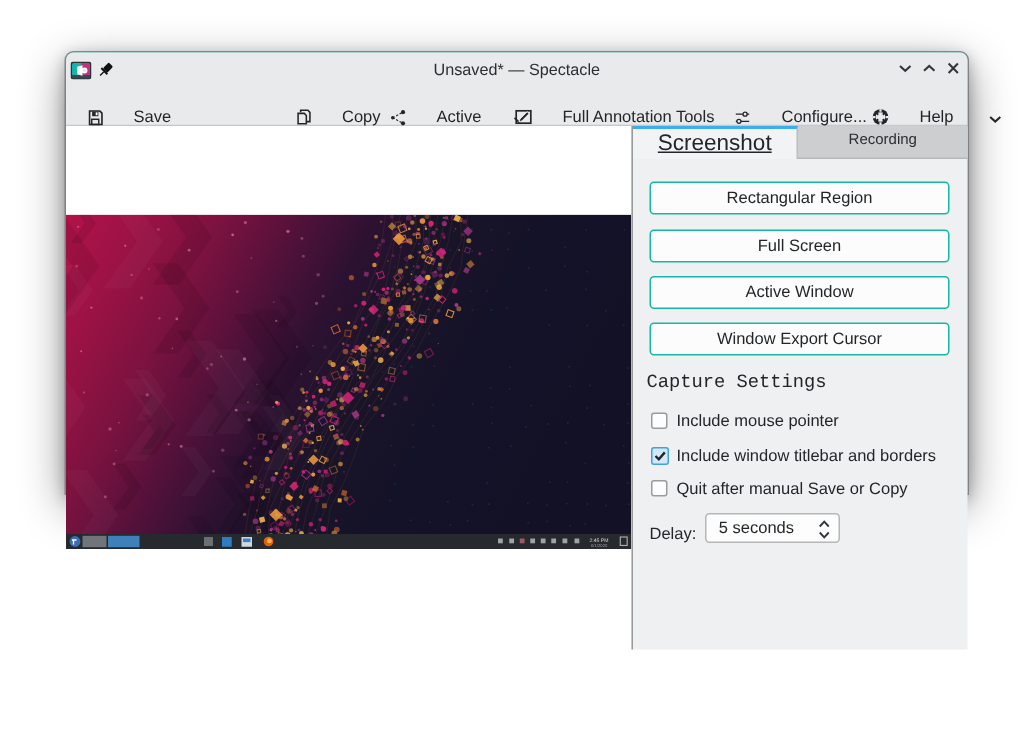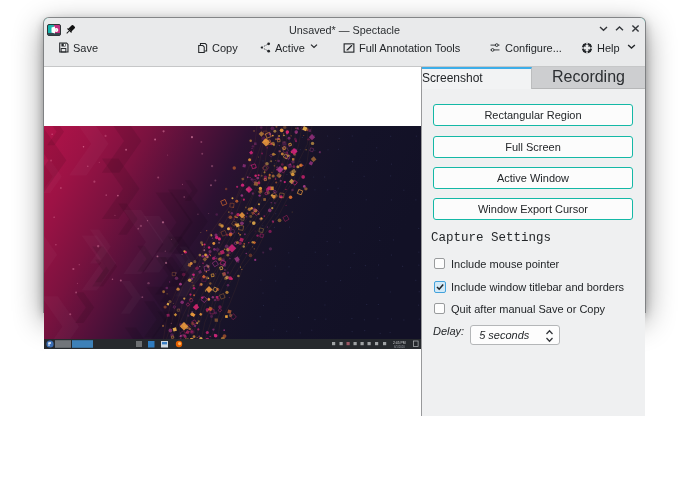--- a/index.html
+++ b/index.html
@@ -1,54 +1,54 @@
 <!DOCTYPE html>
 <html><head>
 <meta charset="utf-8">
 <style>
   html,body{margin:0;padding:0;}
   body{width:690px;height:486px;background:#ffffff;position:relative;overflow:hidden;
        font-family:"Liberation Sans",sans-serif;color:#232629;}
-  .win{position:absolute;left:44px;top:18px;width:601px;height:294px;background:#5eead4;
+  .win{position:absolute;left:44px;top:35px;width:601px;height:294px;background:#5eead4;
        border-radius:5px 5px 0 0;
        box-shadow:0 0 0 1px rgba(122,124,126,0.9), 0 9px 30px rgba(0,0,0,0.45), 0 3px 10px rgba(0,0,0,0.30);}
   .chrome{position:absolute;left:0;top:0;width:601px;height:49px;background:#e9eaeb;
        border-radius:5px 5px 0 0;border-bottom:1px solid #c6c7c8;box-sizing:border-box;}
   .title{position:absolute;left:0;top:6px;width:601px;text-align:center;font-size:10.8px;color:#2b2e31;}
   .tbtn{position:absolute;top:6px;color:#33363a;}
   .ticon{position:absolute;left:3px;top:6px;}
   .pin{position:absolute;left:21px;top:6px;}
   .toolbar{position:absolute;left:0;top:24px;width:601px;height:25px;}
-  .titem{position:absolute;top:0;height:25px;display:flex;align-items:flex-start;font-size:11px;color:#232629;}
+  .titem{position:absolute;top:0;height:25px;display:flex;align-items:flex-end;font-size:11px;color:#232629;gap:16px;}
   .titem svg{display:block;}
   .titem .lbl{margin-left:4px;}
   .chev{margin-left:5px;}
   
   .pane{position:absolute;left:0;top:49px;width:377px;height:349px;background:#ffffff;}
   .shot{position:absolute;left:0;top:59px;width:377px;height:223px;overflow:hidden;}
   
   .panel{position:absolute;left:377px;top:49px;width:224px;height:349px;background:#eff0f1;
          border-left:1px solid #98999b;box-sizing:border-box;}
   .tabbar{position:absolute;left:0;top:0;width:223px;height:22px;}
   .tab1{position:absolute;left:0;top:0;width:110px;height:22px;background:#f2f3f4;
         border-top:2px solid #3daee9;border-right:1px solid #bcbdbe;box-sizing:border-box;
-        font-size:12px;line-height:19px;}
+        text-align:center;font-size:15px;line-height:19px;text-decoration:underline;}
   .tab2{position:absolute;left:110px;top:0;width:113px;height:22px;background:#cdced0;
         border-bottom:1px solid #b6b7b8;box-sizing:border-box;
-        text-align:center;font-size:16px;line-height:20px;color:#2b2e31;}
+        text-align:center;font-size:10px;line-height:20px;color:#2b2e31;}
   .pbtn{position:absolute;left:11px;width:200px;height:22px;background:#fcfcfc;
         border:1px solid #14b8a6;border-radius:3px;box-sizing:border-box;
         text-align:center;font-size:11px;line-height:20px;color:#232629;}
   .heading{position:absolute;left:9px;top:164px;font-size:12.5px;font-weight:500;color:#232629;font-family:Liberation Mono, monospace;}
   .cbrow{position:absolute;left:12px;display:flex;align-items:flex-start;font-size:11px;}
   .cb{width:11px;height:11px;border:1px solid #999b9d;border-radius:2px;background:#fdfdfd;
       box-sizing:border-box;margin-right:6px;flex:0 0 auto;}
   .cbc{width:12px;height:12px;border:1px solid #43a2dc;border-radius:2px;background:#d2e9f7;
       box-sizing:border-box;margin-right:5px;flex:0 0 auto;position:relative;}
-  .delay{position:absolute;left:11px;top:258px;display:flex;align-items:flex-start;font-size:11px;font-style:italic;}
+  .delay{position:absolute;left:11px;top:258px;display:flex;align-items:flex-end;font-size:11px;}
   .spin{width:90px;height:20px;background:#fdfdfd;border:1px solid #b4b6b8;border-radius:3px;
         box-sizing:border-box;margin-left:6px;position:relative;font-size:11px;line-height:18px;
         padding-left:8px;}
 </style>
 </head>
 <body>
 <div class="win">
 
   <div class="chrome"></div>
   <div class="title">Unsaved* — Spectacle</div>

